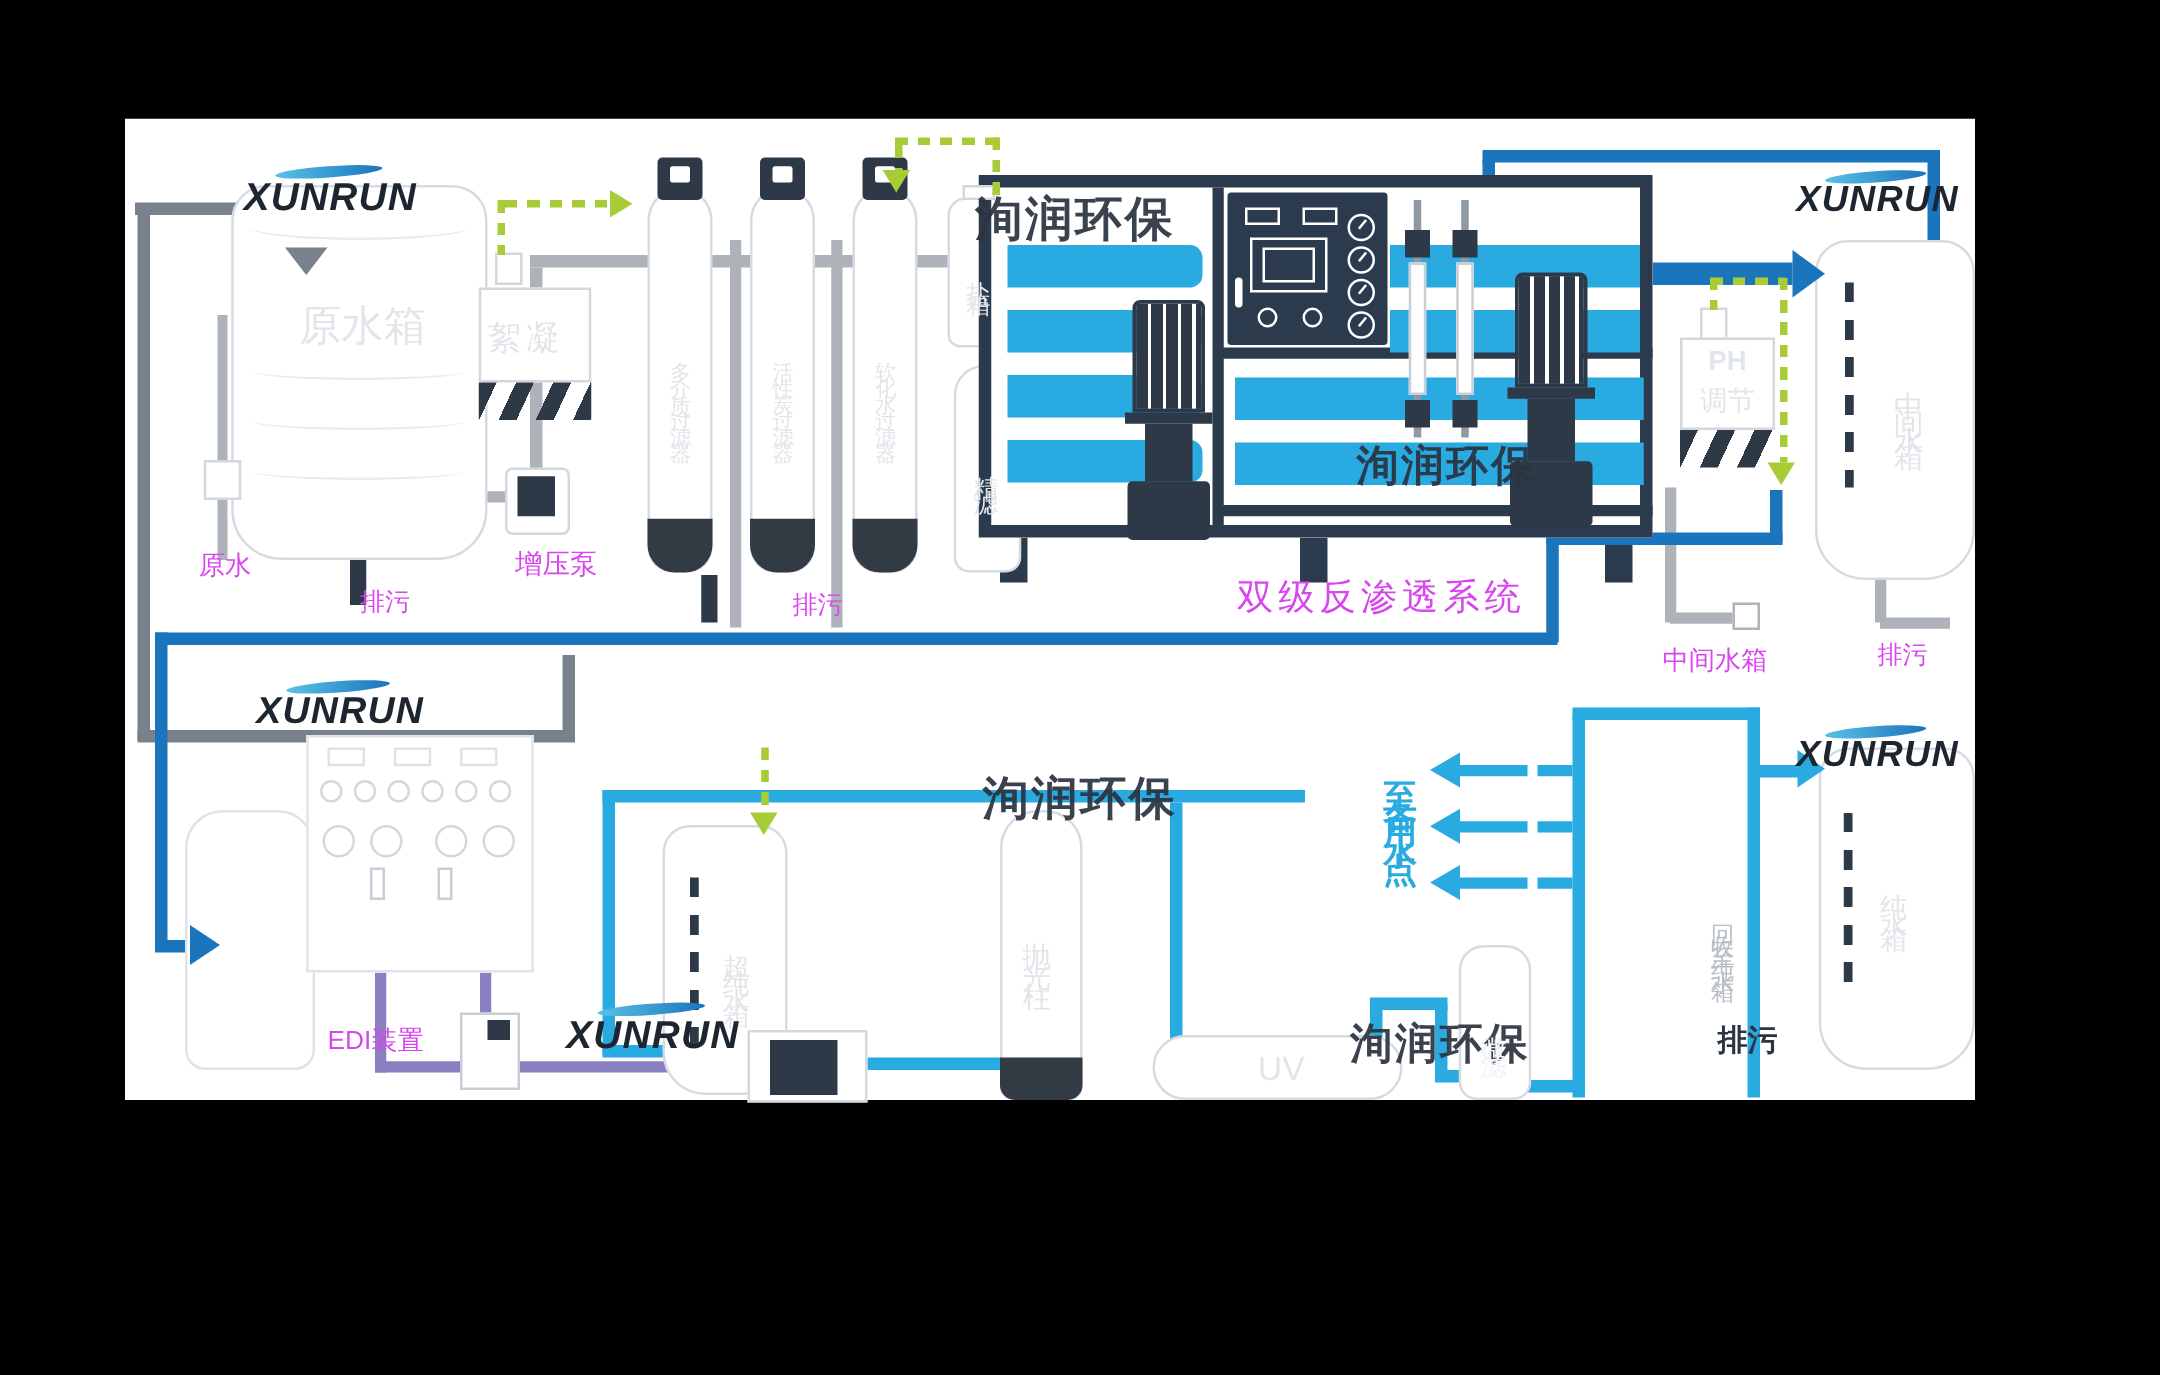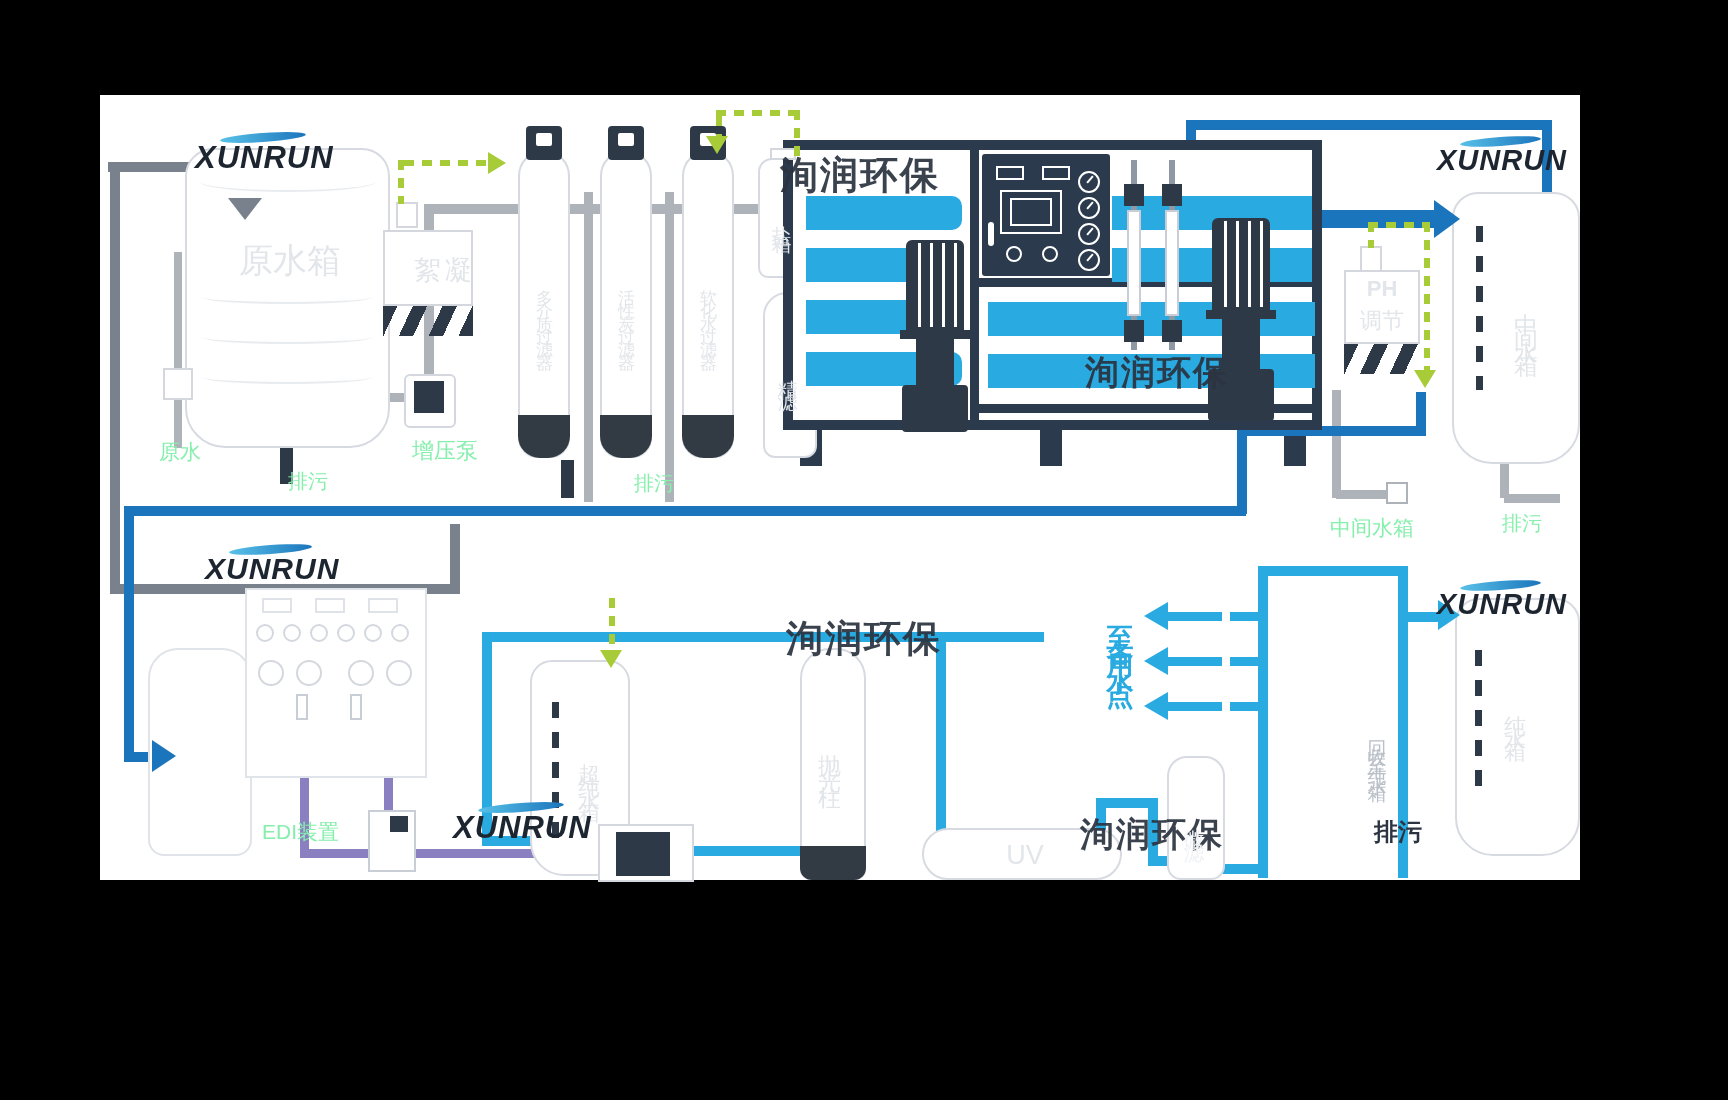--- a/index.html
+++ b/index.html
@@ -15,21 +15,21 @@
   .dashv-green{width:6px;background:repeating-linear-gradient(180deg,#a8cc38 0 10px,transparent 10px 18px);z-index:4;}
   .dashh-green{height:6px;background:repeating-linear-gradient(90deg,#a8cc38 0 10px,transparent 10px 18px);z-index:4;}
   .levelline{width:7px;background:repeating-linear-gradient(180deg,#2e3947 0 16px,transparent 16px 30px);z-index:3;}
   .tri{width:0;height:0;z-index:4;}
   .vessel{border:2.5px solid #d7dbe1;background:#fff;z-index:2;box-sizing:border-box;}
   .cap{background:#323a44;z-index:3;}
   .head{background:#2e3947;border-radius:4px;z-index:3;}
   .headwin{background:#fff;border-radius:2px;z-index:4;}
   .vtext{writing-mode:vertical-rl;text-orientation:upright;z-index:5;text-align:center;}
   .faint{color:#e2e6ea;}
-  .gray{color:#86efac;}
+  .gray{color:#d946ef;}
   .stripes{background:repeating-linear-gradient(115deg,#2e3947 0 13px,transparent 13px 27px);z-index:3;}
   .box{border:2px solid #d4d8de;background:#fff;z-index:3;box-sizing:border-box;}
   .wmx{z-index:10;font-weight:bold;font-style:italic;color:#1d2630;letter-spacing:1px;font-size:31px;white-space:nowrap;}
   .wmx .swoosh{position:absolute;left:18%;top:-7px;width:62%;height:9px;border-radius:50%;
        background:linear-gradient(90deg,#59c1e8,#1b75bc);transform:rotate(-4deg);}
   .wmc{z-index:10;font-weight:bold;color:#2b3440;letter-spacing:2px;font-size:36px;opacity:.93;white-space:nowrap;}
   .navy{background:#2b3b4d;}
   .panelwin{border:2px solid #fff;box-sizing:border-box;z-index:4;}
   .gauge{width:22px;height:22px;border:2px solid #fff;border-radius:50%;box-sizing:border-box;z-index:4;position:absolute;}
   .gauge i{position:absolute;left:9px;top:2px;width:2px;height:9px;background:#fff;transform:rotate(40deg);}
@@ -69,21 +69,21 @@
   <div class="abs pipe" style="left:388px;top:393px;width:54px;height:9px;"></div>
 
   <div class="abs box" style="left:404px;top:374px;width:52px;height:54px;border-radius:6px;"></div>
   <div class="abs blk" style="left:414px;top:381px;width:30px;height:32px;"></div>
   <div class="abs lbl gray" style="left:390px;top:436px;width:110px;font-size:22px;text-align:center;">增压泵</div>
   <div class="abs pipe" style="left:424px;top:214px;width:10px;height:166px;"></div>
   <div class="abs pipe" style="left:424px;top:204px;width:370px;height:10px;"></div>
 
   <div class="abs box" style="left:396px;top:202px;width:22px;height:26px;"></div>
   <div class="abs box" style="left:383px;top:230px;width:90px;height:76px;"></div>
-  <div class="abs lbl faint" style="left:402px;top:252px;width:86px;font-size:27px;text-align:center;letter-spacing:4px;">絮凝</div>
+  <div class="abs lbl faint" style="left:366px;top:252px;width:86px;font-size:27px;text-align:right;letter-spacing:4px;">絮凝</div>
   <div class="abs stripes" style="left:383px;top:306px;width:90px;height:30px;"></div>
   <div class="abs dashv-green" style="left:398px;top:160px;height:44px;"></div>
   <div class="abs dashh-green" style="left:404px;top:160px;width:84px;"></div>
   <div class="abs tri" style="left:488px;top:152px;border-top:11px solid transparent;border-bottom:11px solid transparent;border-left:18px solid #a8cc38;"></div>
 
   <div class="abs pipe" style="left:530px;top:158px;width:12px;height:48px;"></div>
   <div class="abs head" style="left:526px;top:126px;width:36px;height:34px;"></div>
   <div class="abs headwin" style="left:536px;top:133px;width:16px;height:13px;"></div>
   <div class="abs vessel" style="left:518px;top:150px;width:52px;height:308px;border-radius:26px 26px 20px 20px;"></div>
   <div class="abs cap" style="left:518px;top:415px;width:52px;height:43px;border-radius:0 0 22px 22px;"></div>
@@ -168,20 +168,21 @@
   <div class="abs" style="left:1165px;top:210px;width:14px;height:106px;border:2px solid #c9ced6;background:#fff;box-sizing:border-box;z-index:4;"></div>
   <div class="abs blk" style="left:1162px;top:320px;width:20px;height:22px;"></div>
 
   <div class="abs pipe-cyan" style="left:988px;top:302px;width:327px;height:34px;z-index:3;"></div>
   <div class="abs pipe-cyan" style="left:988px;top:354px;width:327px;height:34px;z-index:3;"></div>
 
   <div class="abs motor" style="left:1212px;top:218px;width:58px;height:92px;"></div>
   <div class="abs blk" style="left:1206px;top:310px;width:70px;height:9px;"></div>
   <div class="abs blk" style="left:1222px;top:319px;width:38px;height:50px;"></div>
   <div class="abs blk" style="left:1208px;top:369px;width:66px;height:52px;border-radius:4px;"></div>
+  <div class="abs lbl gray" style="left:950px;top:458px;width:310px;font-size:29px;text-align:center;letter-spacing:4px;">双级反渗透系统</div>
   <div class="abs wmc" style="left:780px;top:150px;font-size:38px;">洵润环保</div>
   <div class="abs wmc" style="left:1085px;top:350px;font-size:34px;">洵润环保</div>
 
   <div class="abs pipe-blue" style="left:1186px;top:128px;width:10px;height:26px;"></div>
   <div class="abs pipe-blue" style="left:1186px;top:120px;width:366px;height:10px;"></div>
   <div class="abs pipe-blue" style="left:1542px;top:120px;width:10px;height:74px;"></div>
   <div class="abs pipe-blue" style="left:1322px;top:210px;width:112px;height:18px;"></div>
   <div class="abs tri" style="left:1434px;top:200px;border-top:19px solid transparent;border-bottom:19px solid transparent;border-left:26px solid #1b75bc;"></div>
 
   <div class="abs box" style="left:1360px;top:246px;width:22px;height:26px;"></div>

